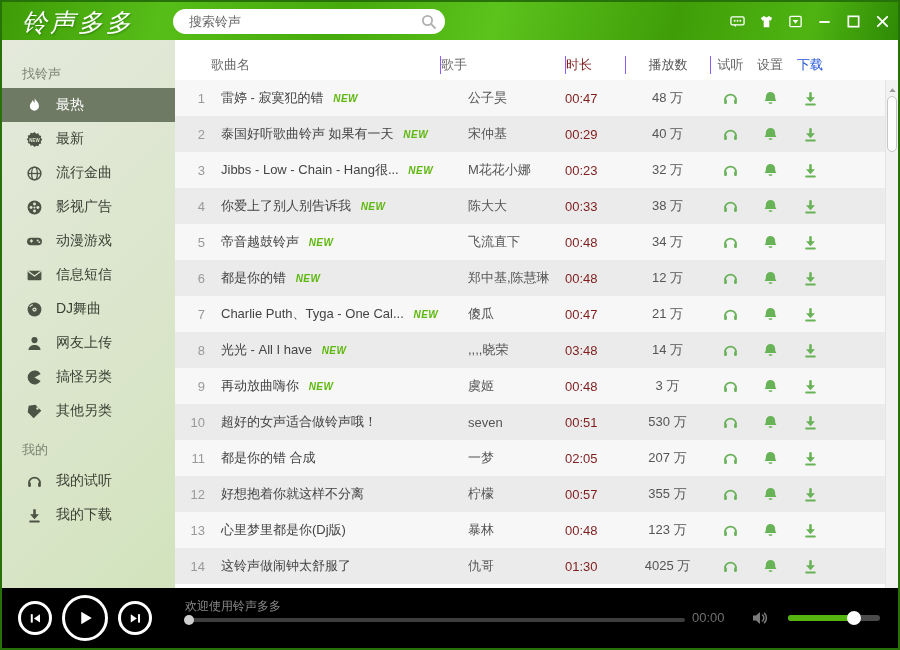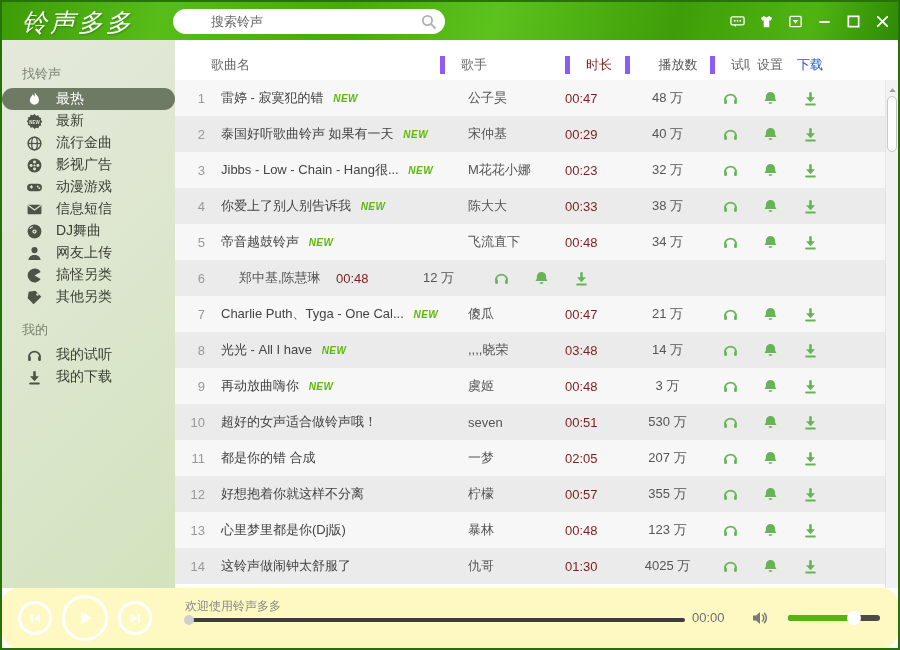--- a/index.html
+++ b/index.html
@@ -4,32 +4,32 @@
 <style>
   html,body{margin:0;padding:0;background:#d8d8d8;font-family:"Liberation Sans","DejaVu Sans",sans-serif;}
   *{box-sizing:border-box;}
   .window{position:relative;width:900px;height:650px;border:2px solid #267208;background:#fff;overflow:hidden;}
 
   
   .titlebar{position:absolute;left:0;top:0;width:100%;height:38px;
     background:linear-gradient(105deg,#3e9c07 0%,#57bd18 18%,#46aa0c 38%,#5cc21c 55%,#3f9e08 75%,#4fb412 90%,#2e8a04 100%);}
   .logo{position:absolute;left:20px;top:4px;color:#fff;font-size:25px;font-weight:normal;letter-spacing:3px;text-shadow:1px 1px 2px rgba(0,60,0,.35);font-style:italic;}
   .searchbox{position:absolute;left:171px;top:7px;width:272px;height:25px;background:#fff;border-radius:13px;display:flex;align-items:center;padding:0 8px 0 14px;}
-  .searchbox input{flex:1;border:none;outline:none;font-size:13px;color:#555;background:transparent;font-family:inherit;margin-left:22px;}
+  .searchbox input{flex:1;border:none;outline:none;font-size:13px;color:#555;background:transparent;font-family:inherit;}
   .searchbox input::placeholder{color:#666;opacity:1;}
   .search-ic{width:16px;height:16px;color:#b0b0b0;flex:0 0 auto;}
   .winctrls{position:absolute;right:8px;top:0;height:38px;display:flex;align-items:center;gap:13px;}
   .wbtn{width:16px;height:16px;color:#fff;cursor:pointer;display:flex;align-items:center;justify-content:center;}
   .wbtn svg{width:15px;height:15px;}
 
   
   .sidebar{position:absolute;left:0;top:38px;width:173px;bottom:60px;
     background:linear-gradient(135deg,#e4e9db 0%,#dde6cf 45%,#d2e3bd 100%);padding-top:20px;overflow:hidden;}
   .side-label{height:28px;line-height:28px;padding-left:20px;color:#7b8371;font-size:13px;}
-  .side-item{height:22px;display:flex;align-items:center;padding-left:24px;gap:13px;font-size:14px;color:#3a4034;cursor:pointer;border-radius:14px;}
+  .side-item{height:34px;display:flex;align-items:center;padding-left:24px;gap:13px;font-size:14px;color:#3a4034;cursor:pointer;}
   .side-item .si-ic{width:17px;height:17px;color:#4d5345;display:flex;}
   .side-item .si-ic svg{width:17px;height:17px;}
   .side-item.active{background:#6e7a64;color:#fff;}
   .side-item.active .si-ic{color:#fff;}
   .side-gap{height:8px;}
 
   
   .main{position:absolute;left:173px;top:38px;right:0;bottom:60px;background:#fff;padding-top:10px;}
   .thead{display:flex;height:30px;align-items:center;font-size:13px;color:#666;padding-right:68px;}
   .row{display:flex;height:36px;align-items:center;font-size:13px;padding-right:68px;}
@@ -37,30 +37,30 @@
   .row.even{background:#ebebeb;}
   .cell{white-space:nowrap;overflow:hidden;}
   .c-idx{width:36px;text-align:right;padding-right:6px;color:#999;}
   .c-title{flex:1;padding-left:10px;text-align:left;color:#444;}
   .c-artist{width:125px;padding-left:28px;text-align:left;color:#555;}
   .c-dur{width:60px;color:#7f1d1d;}
   .c-plays{width:85px;text-align:center;color:#555;}
   .c-icon{width:40px;text-align:center;color:#68b257;cursor:pointer;}
   .c-icon svg{width:17px;height:17px;vertical-align:middle;}
   .thead .c-title,.thead .c-artist{text-align:left;padding-left:0;color:#666;}
-  .thead .sep{border-left:5px solid #8b5cf6;padding-left:16px;}
+  .thead .sep{border-left:1px solid #8b5cf6;}
   .new{color:#5eb80e;font-size:10px;font-weight:bold;font-style:italic;letter-spacing:.5px;margin-left:6px;}
 
   
   .scrollbar{position:absolute;right:0;top:40px;bottom:0;width:13px;background:#f2f2f2;border-left:1px solid #e4e4e4;}
   .sb-up{position:absolute;top:2px;left:1px;width:11px;height:12px;color:#9a9a9a;}
   .sb-thumb{position:absolute;top:16px;left:1px;width:10px;height:56px;background:#fdfdfd;border:1px solid #c6c6c6;border-radius:6px;}
 
   
-  .player{position:absolute;left:0;bottom:0;width:100%;height:60px;background:#fef9c3;border-radius:16px;}
+  .player{position:absolute;left:0;bottom:0;width:100%;height:60px;background:#000000;}
   .pbtn{position:absolute;border-radius:50%;border:3px solid #fff;color:#fff;display:flex;align-items:center;justify-content:center;cursor:pointer;background:transparent;}
   .pbtn svg{width:60%;height:60%;}
   .btn-prev{left:16px;top:13px;width:34px;height:34px;}
   .btn-play{left:60px;top:7px;width:46px;height:46px;}
   .btn-next{left:116px;top:13px;width:34px;height:34px;}
   .welcome{position:absolute;left:183px;top:10px;color:#8a8a8a;font-size:12px;}
   .progress{position:absolute;left:183px;top:30px;width:500px;height:4px;background:#3d3d3d;border-radius:2px;}
   .progress-knob{position:absolute;left:-1px;top:-3px;width:10px;height:10px;border-radius:50%;background:#cfcfcf;}
   .ptime{position:absolute;left:690px;top:22px;color:#6f6f6f;font-size:13px;}
   .speaker{position:absolute;left:748px;top:20px;width:20px;height:20px;color:#7a7a7a;cursor:pointer;}
@@ -354,20 +354,21 @@
                 <path d="M8 1.8a4.3 4.3 0 0 1 4.3 4.3c0 3.2 1.4 4.3 1.4 4.3H2.3s1.4-1.1 1.4-4.3A4.3 4.3 0 0 1 8 1.8z" fill="currentColor"></path>
                 <rect x="6.3" y="11.6" width="3.4" height="1.4" rx=".7" fill="currentColor"></rect>
               </svg></span></div>
           <div class="cell c-icon"><span><svg viewBox="0 0 16 16">
                 <path d="M6.8 2h2.4v4.8h3L8 11.6 3.8 6.8h3z" fill="currentColor"></path>
                 <rect x="3" y="12.8" width="10" height="1.8" rx=".9" fill="currentColor"></rect>
               </svg></span></div>
         </div>
         <div class="row even">
           <div class="cell c-idx">6</div>
+          <div class="cell c-title">都是你的错 <span class="new">NEW</span></div>
           <div class="cell c-artist">郑中基,陈慧琳</div>
           <div class="cell c-dur">00:48</div>
           <div class="cell c-plays">12 万</div>
           <div class="cell c-icon"><span><svg viewBox="0 0 16 16">
                 <path d="M2.8 9.5a5.2 5.2 0 0 1 10.4 0" fill="none" stroke="currentColor" stroke-width="1.6"></path>
                 <rect x="2" y="8.8" width="2.6" height="4.4" rx="1.2" fill="currentColor"></rect>
                 <rect x="11.4" y="8.8" width="2.6" height="4.4" rx="1.2" fill="currentColor"></rect>
               </svg></span></div>
           <div class="cell c-icon"><span><svg viewBox="0 0 16 16">
                 <path d="M8 1.8a4.3 4.3 0 0 1 4.3 4.3c0 3.2 1.4 4.3 1.4 4.3H2.3s1.4-1.1 1.4-4.3A4.3 4.3 0 0 1 8 1.8z" fill="currentColor"></path>

